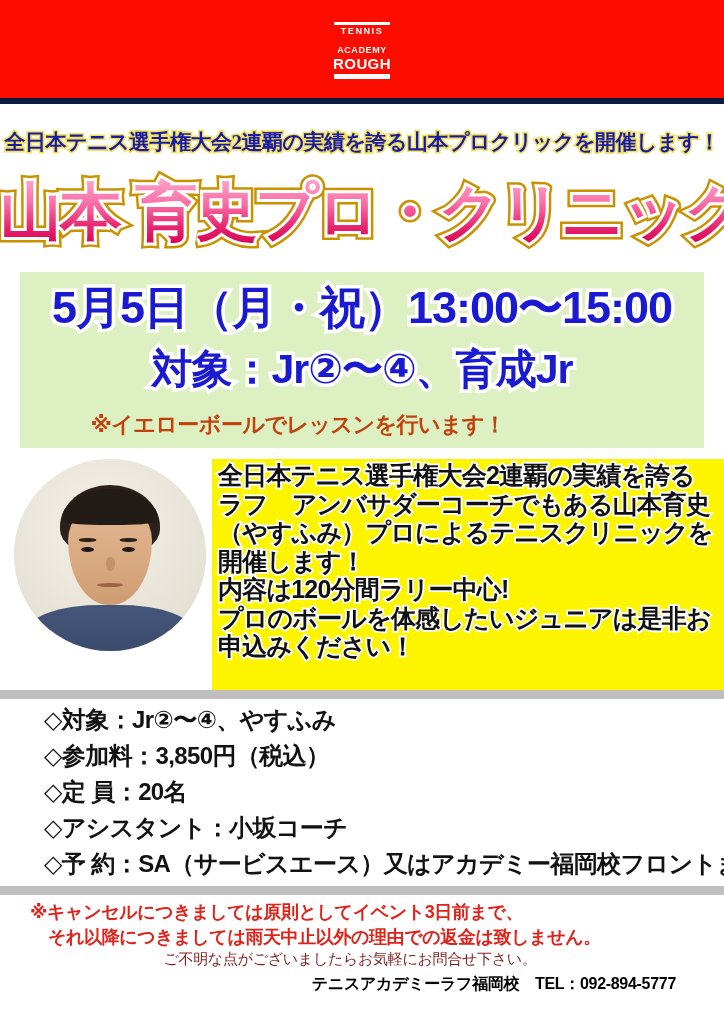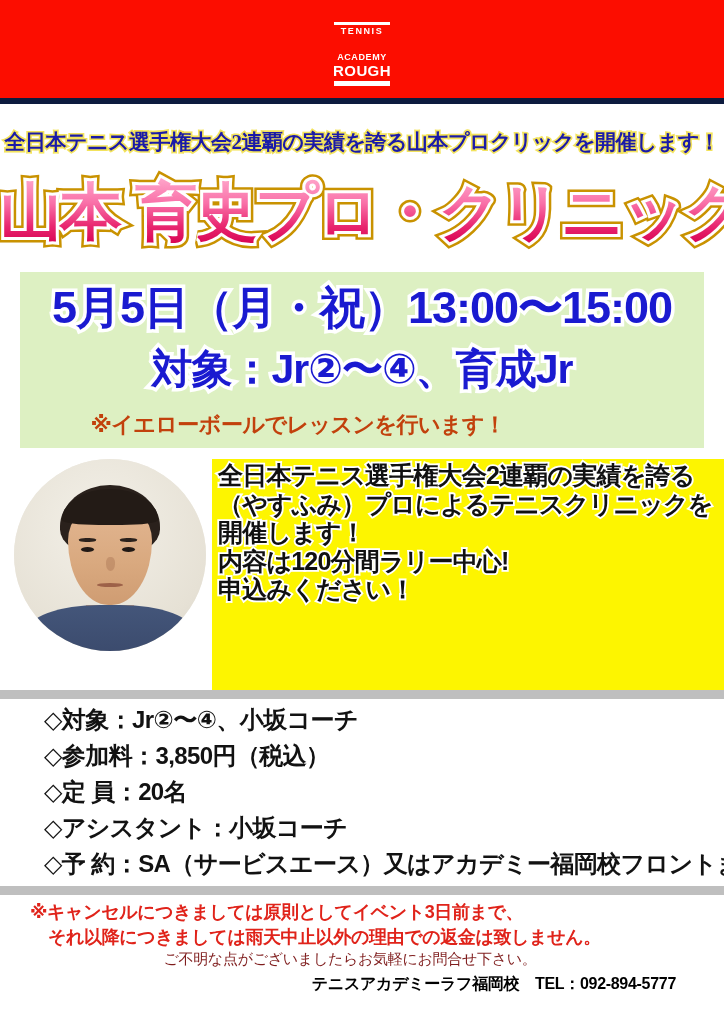--- a/index.html
+++ b/index.html
@@ -44,21 +44,21 @@
   .logo-rule-bottom {
     width: 56px;
     height: 5px;
     background: #ffffff;
     margin: 3px auto 0 auto;
   }
   .logo-l1 {
     font-size: 9px;
     font-weight: 700;
     letter-spacing: 1.6px;
-    margin-bottom: 17px;
+    margin-bottom: 10px;
   }
   .logo-l2 {
     font-size: 9px;
     font-weight: 700;
     letter-spacing: 0.6px;
     margin-bottom: 1px;
   }
   .logo-l3 {
     font-size: 15px;
     font-weight: 700;
@@ -384,30 +384,32 @@
   <div class="photo-eye right"></div>
   <div class="photo-nose"></div>
   <div class="photo-mouth"></div>
   <div class="photo-collar"></div>
   <div class="photo-shirt"></div>
 </div>
 
 <div class="yellow-box"></div>
 <div class="yellow-text">
   <div>全日本テニス選手権大会2連覇の実績を誇る</div>
+  <div>ラフ　アンバサダーコーチでもある山本育史</div>
   <div>（やすふみ）プロによるテニスクリニックを</div>
   <div>開催します！</div>
   <div>内容は120分間ラリー中心!</div>
+  <div>プロのボールを体感したいジュニアは是非お</div>
   <div>申込みください！</div>
 </div>
 
 <div class="divider top"></div>
 
 <div class="details">
-  <div class="row">◇対象：Jr②〜④、小坂コーチ</div>
+  <div class="row">◇対象：Jr②〜④、やすふみ</div>
   <div class="row">◇参加料：3,850円（税込）</div>
   <div class="row">◇定 員：20名</div>
   <div class="row">◇アシスタント：小坂コーチ</div>
   <div class="row">◇予 約：SA（サービスエース）又はアカデミー福岡校フロントまで</div>
 </div>
 
 <div class="divider bottom"></div>
 
 <div class="cancel-1">※キャンセルにつきましては原則としてイベント3日前まで、</div>
 <div class="cancel-2">それ以降につきましては雨天中止以外の理由での返金は致しません。</div>

